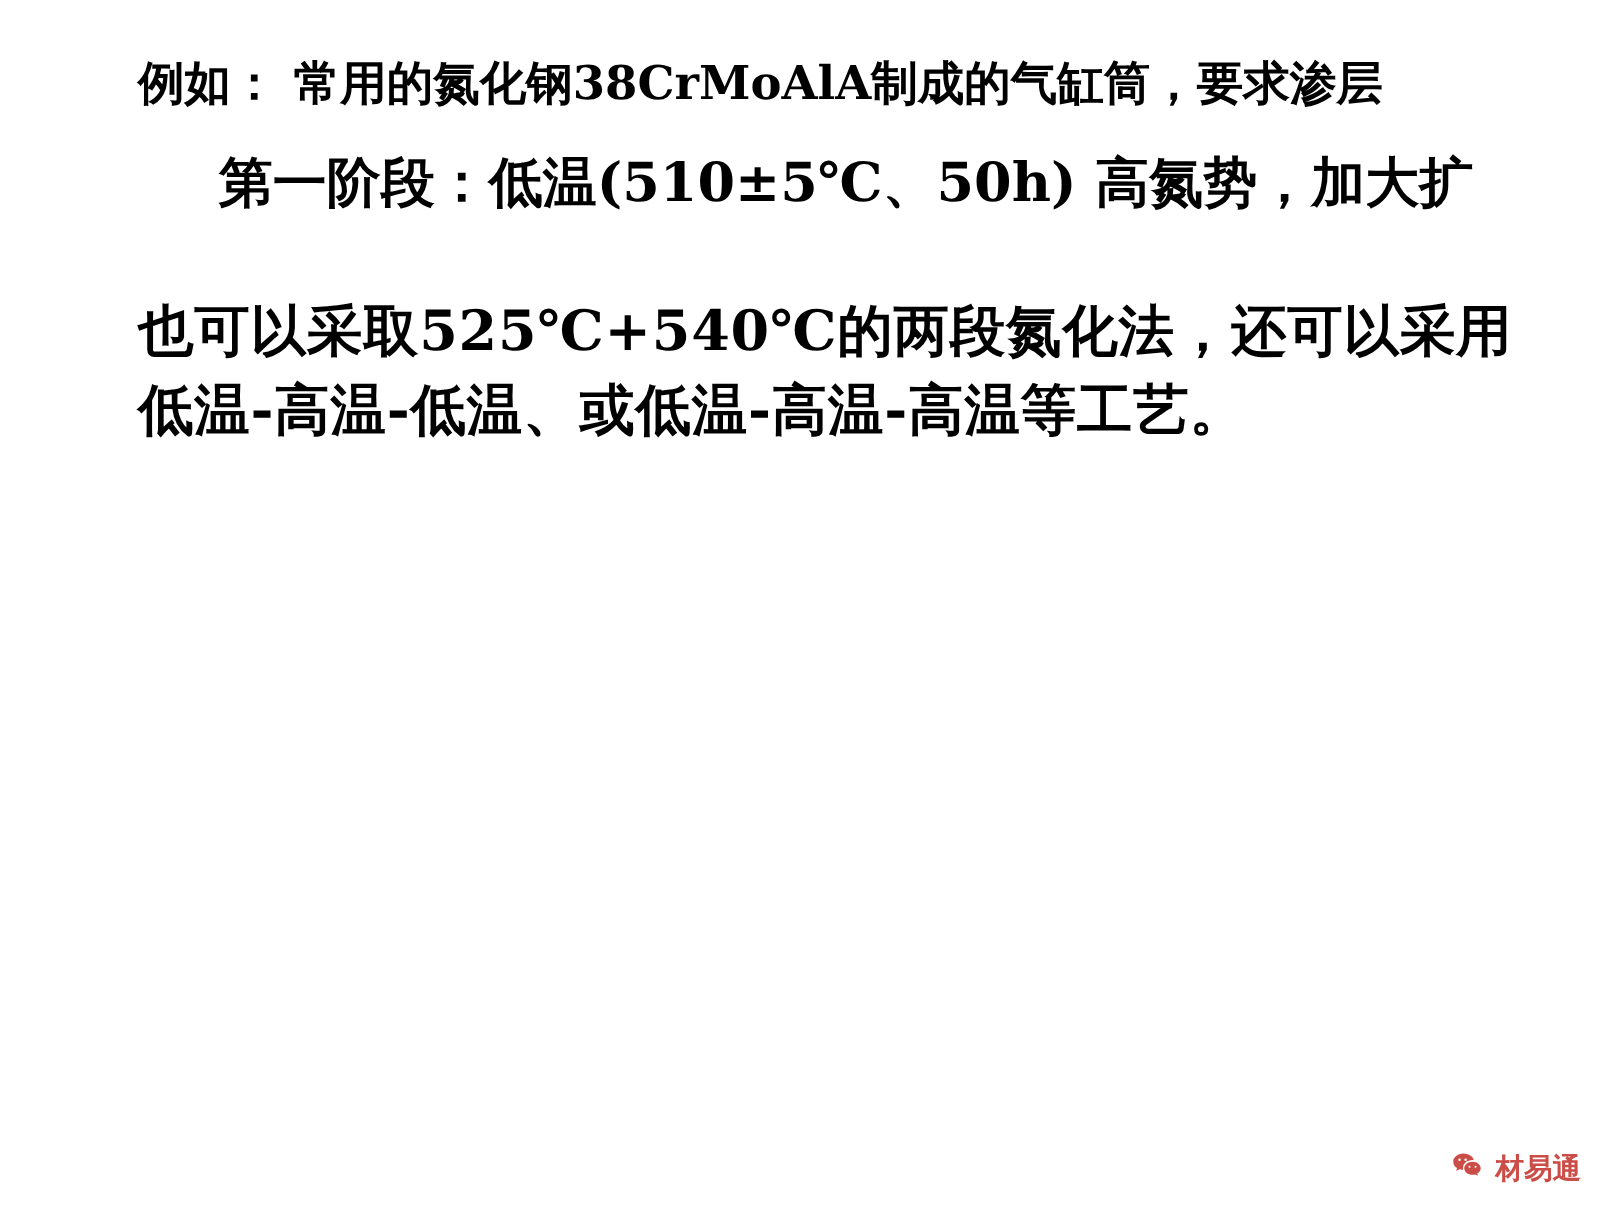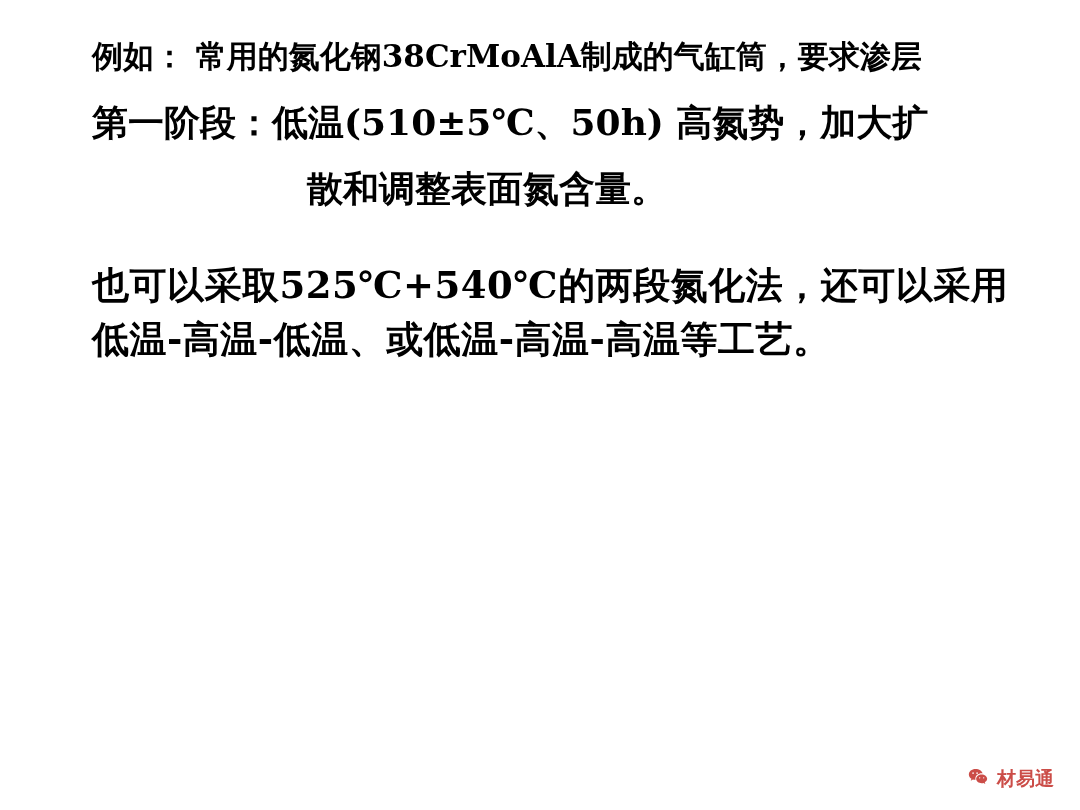--- a/index.html
+++ b/index.html
@@ -48,20 +48,21 @@
   }
   .example-line2 {
     padding-left: 122px;
     white-space: nowrap;
   }
   .stage {
     font-size: 36px;
     line-height: 1.38;
     font-weight: 600;
     margin-bottom: 8px;
+    text-align: center;
   }
   .stage-line1 {
     white-space: nowrap;
   }
   .stage-line2 {
     padding-left: 215px;
     white-space: nowrap;
   }
   .stage-2 {
     margin-top: 16px;
@@ -101,21 +102,20 @@
 
   <div class="example-block">
     <div class="example-line1">例如： 常用的氮化钢38CrMoAlA制成的气缸筒，要求渗层</div>
   </div>
 
   <div class="stage stage-1">
     <div class="stage-line1">第一阶段：低温(510±5℃、50h) 高氮势，加大扩</div>
   </div>
 
   <div class="stage stage-2">
-    <div class="stage-line2">散和调整表面氮含量。</div>
   </div>
 
   <div class="para para-final">也可以采取525℃+540℃的两段氮化法，还可以采用低温-高温-低温、或低温-高温-高温等工艺。</div>
 
 </div>
 
 <div class="watermark">
   <span class="wm-icon">
     <svg viewBox="0 0 24 24" width="22" height="22" aria-hidden="true">
       <path d="M9.2 3.2C5.2 3.2 2 5.9 2 9.2c0 1.9 1.1 3.6 2.8 4.7l-.7 2.1 2.4-1.2c.7.2 1.5.3 2.3.3h.5c-.1-.4-.2-.9-.2-1.3 0-3.2 3.1-5.8 7-5.8.3 0 .6 0 .9.1-.6-2.7-3.6-4.9-7.8-4.9z" fill="#c9443f"></path>

